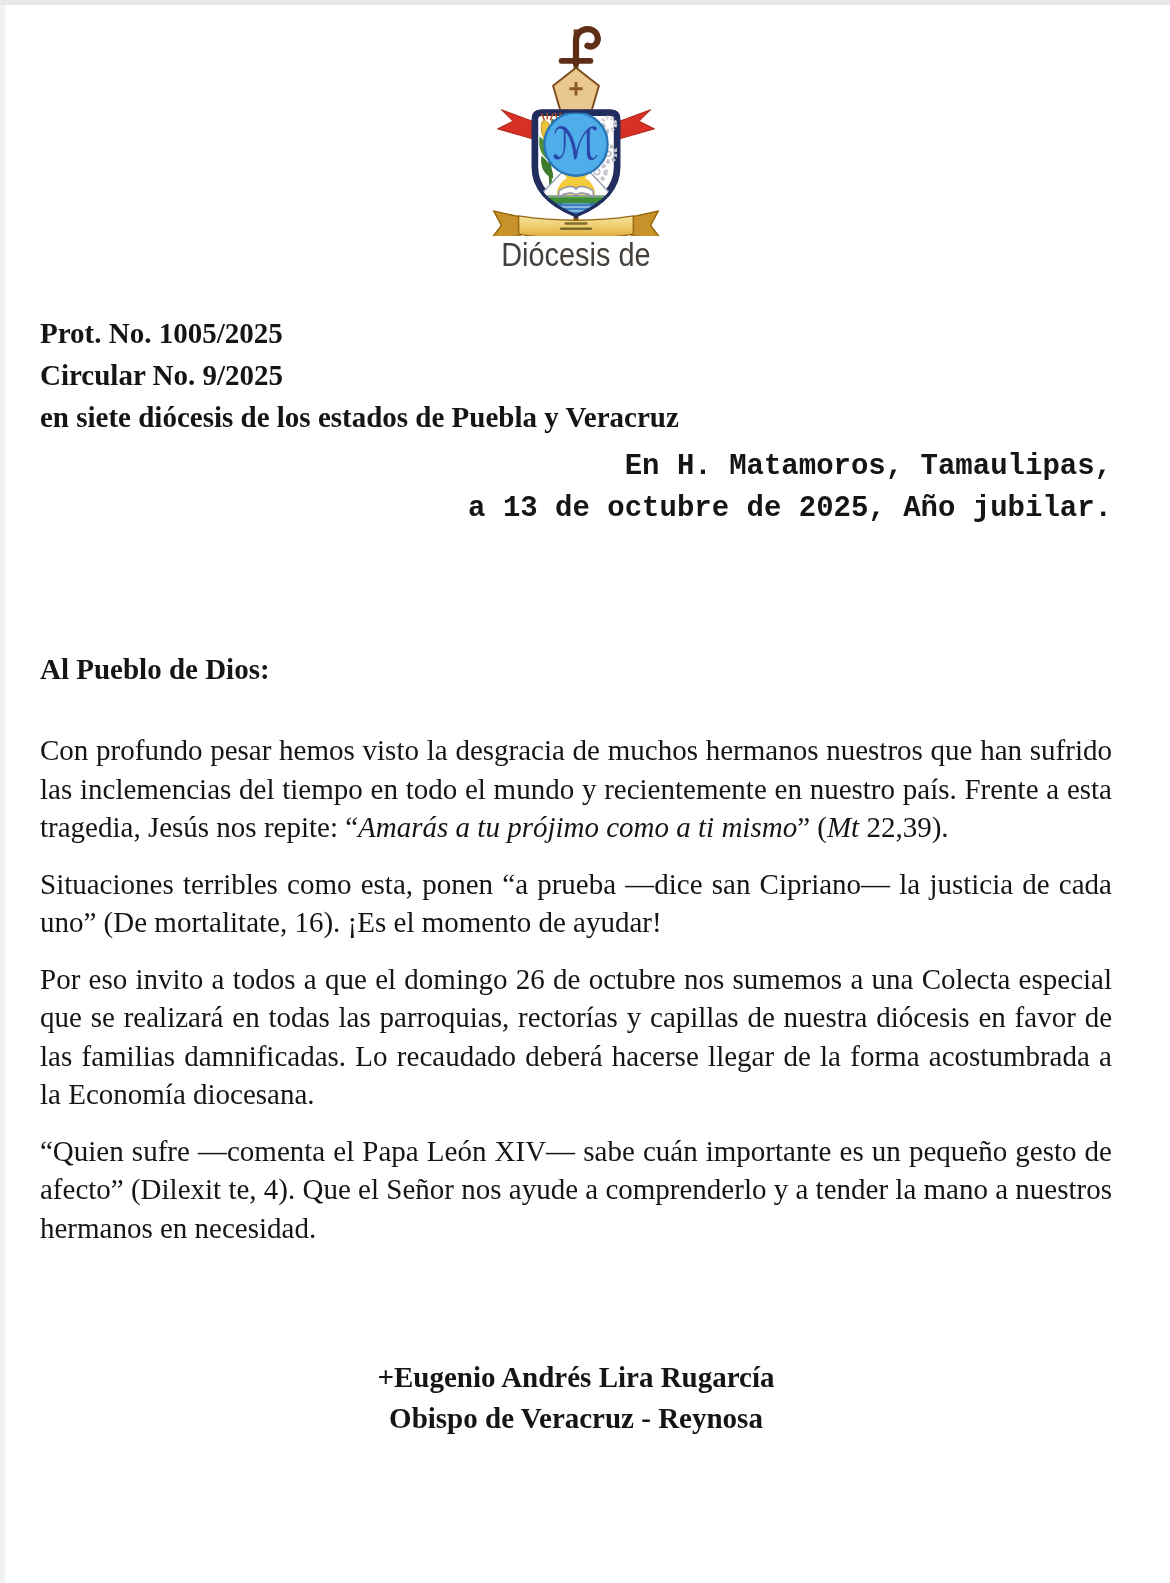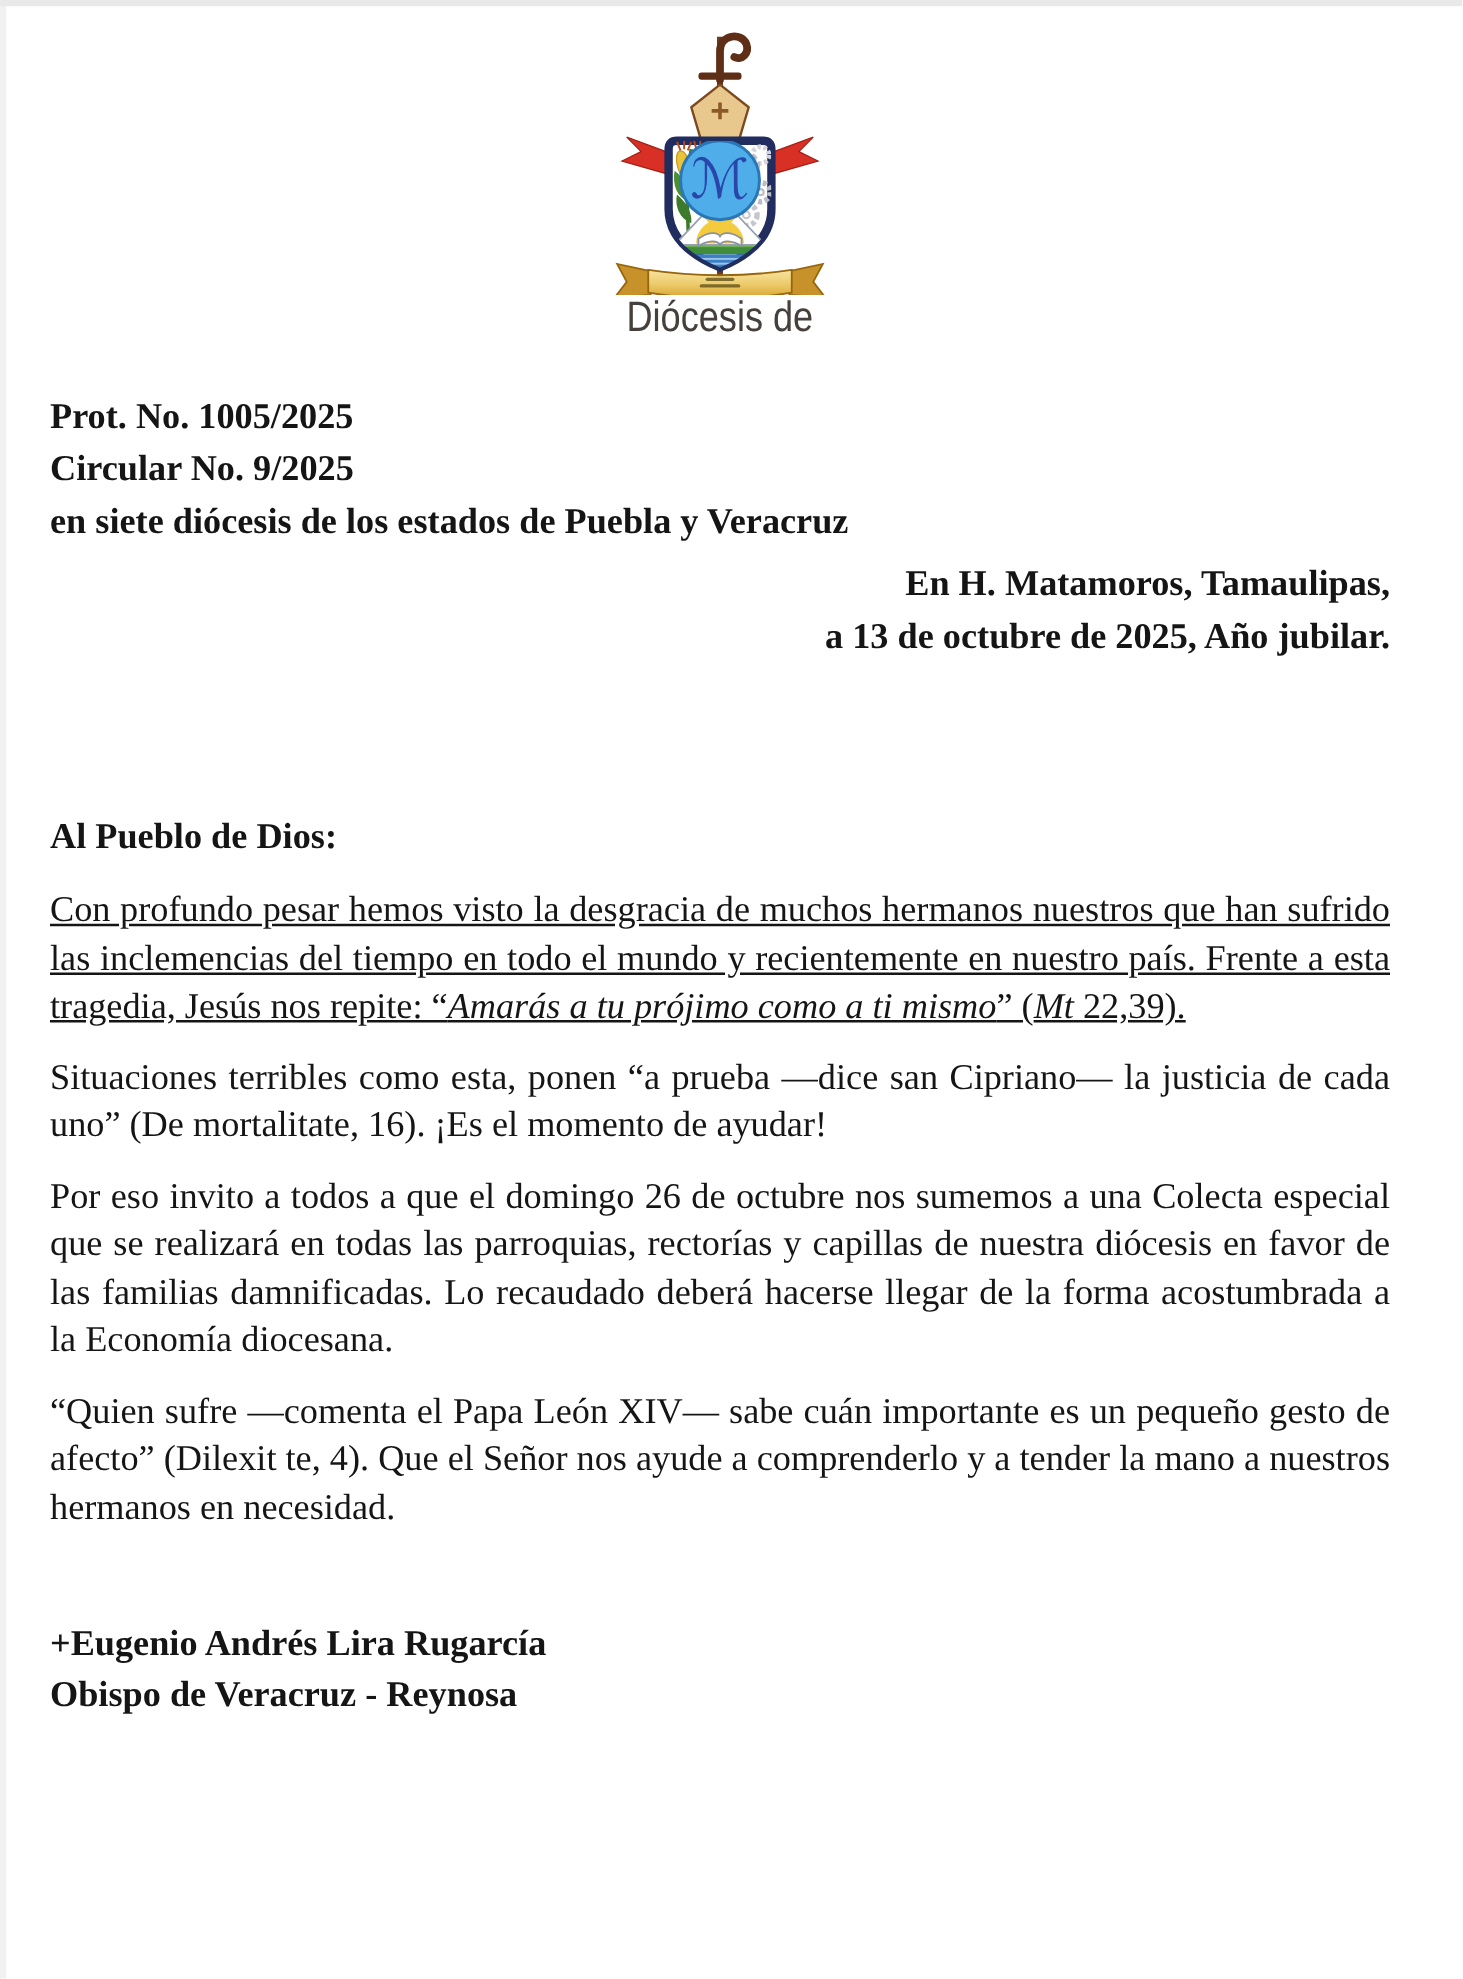--- a/index.html
+++ b/index.html
@@ -40,41 +40,41 @@
   .prot-block {
     margin-top:40px;
     text-align:left;
     font-weight:bold;
     font-size:29px; line-height:42px;
   }
   .dateline {
     margin-top:8px;
     text-align:right;
     font-weight:bold;
-    font-size:29px; line-height:42px;
+    font-size:29px; line-height:42px;font-family:Liberation Mono, monospace;
   }
 
   
   .salutation {
     margin-top:119px;
     font-weight:bold;
     font-size:29px; line-height:40px;
   }
   .para {
     margin:18px 0 0 0;
     font-size:29px; line-height:38.5px;
     text-align:justify;
   }
-  .para:first-of-type { margin-top:20px;text-decoration:underline; }
+  .para:first-of-type { margin-top:42px; }
   .it { font-style:italic; }
 
   
   .signature {
-    margin-top:70px;
-    text-align:left;
+    margin-top:110px;
+    text-align:center;
     font-weight:bold;
     font-size:29px; line-height:41px;
   }
 </style>
 </head>
 <body>
 
 <div class="page">
   <div class="content">
 

